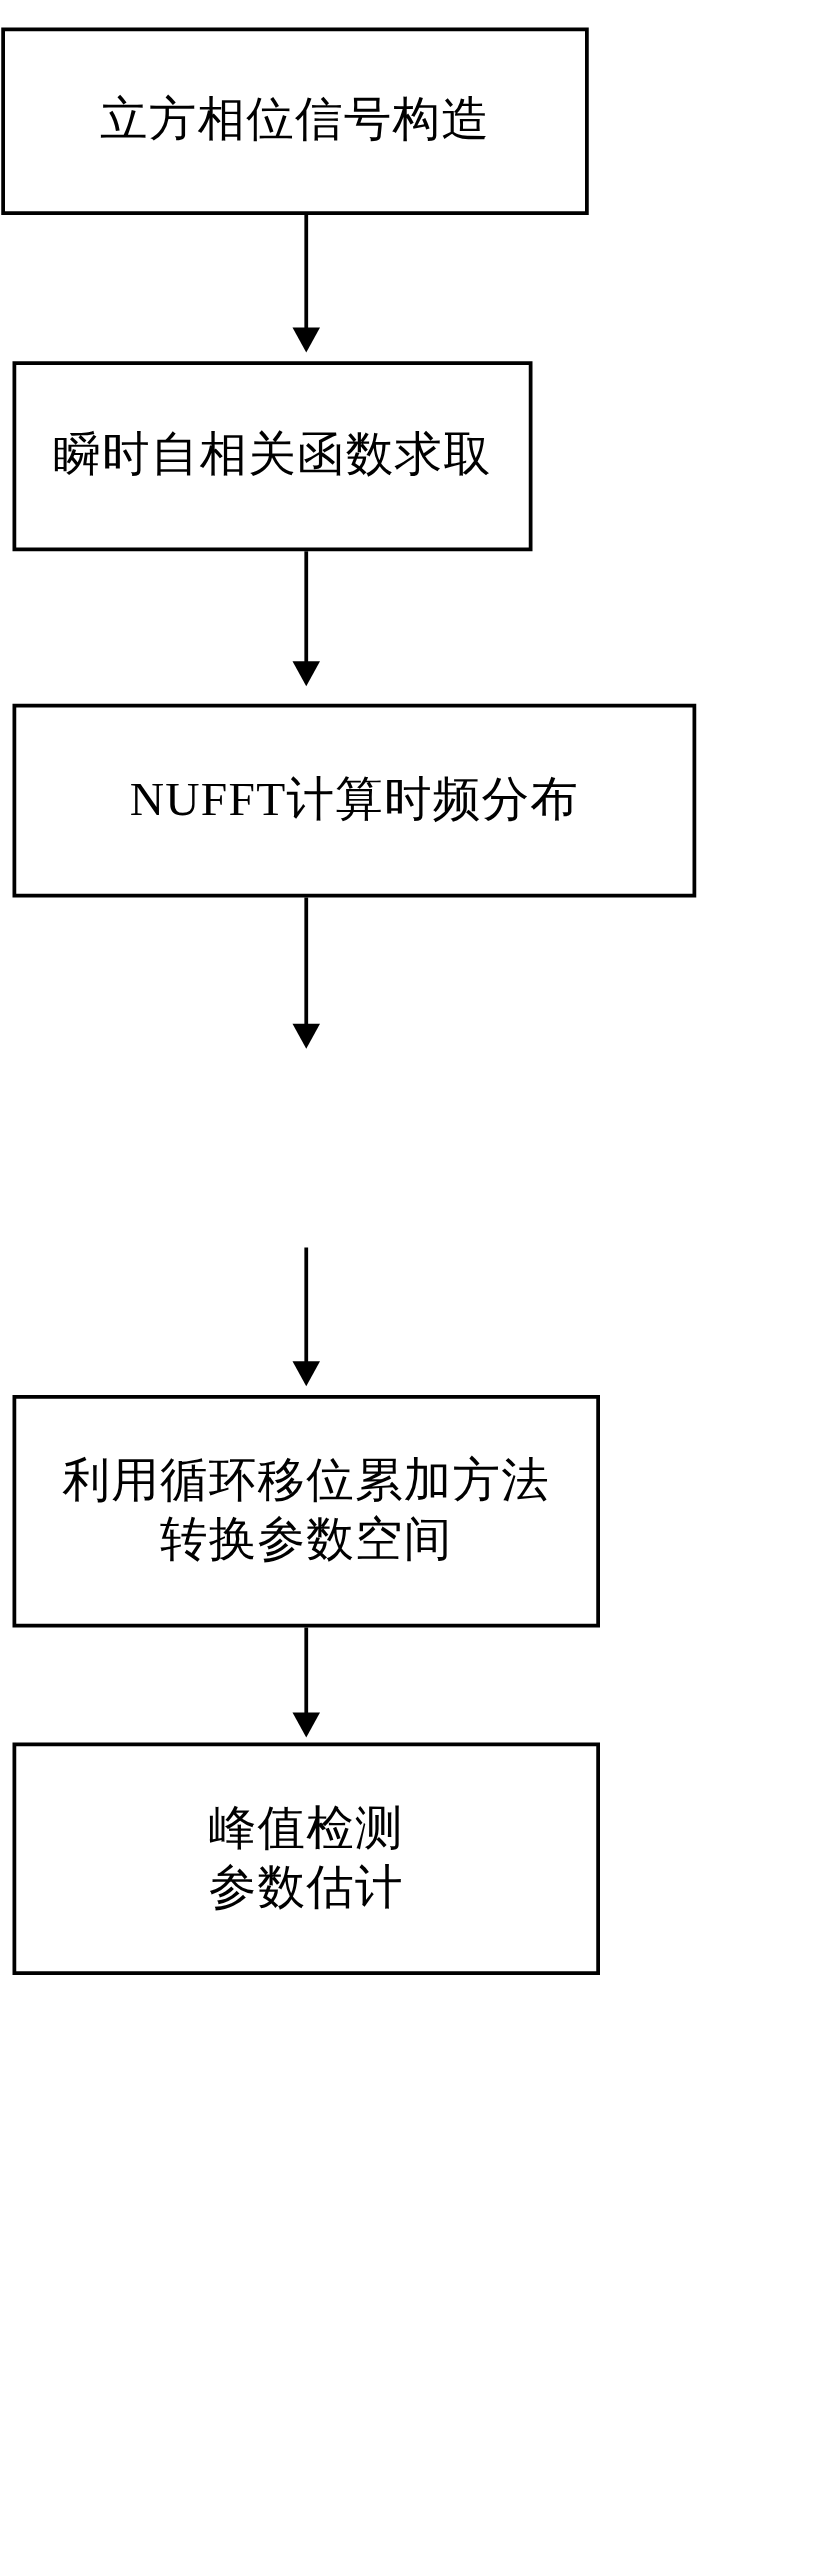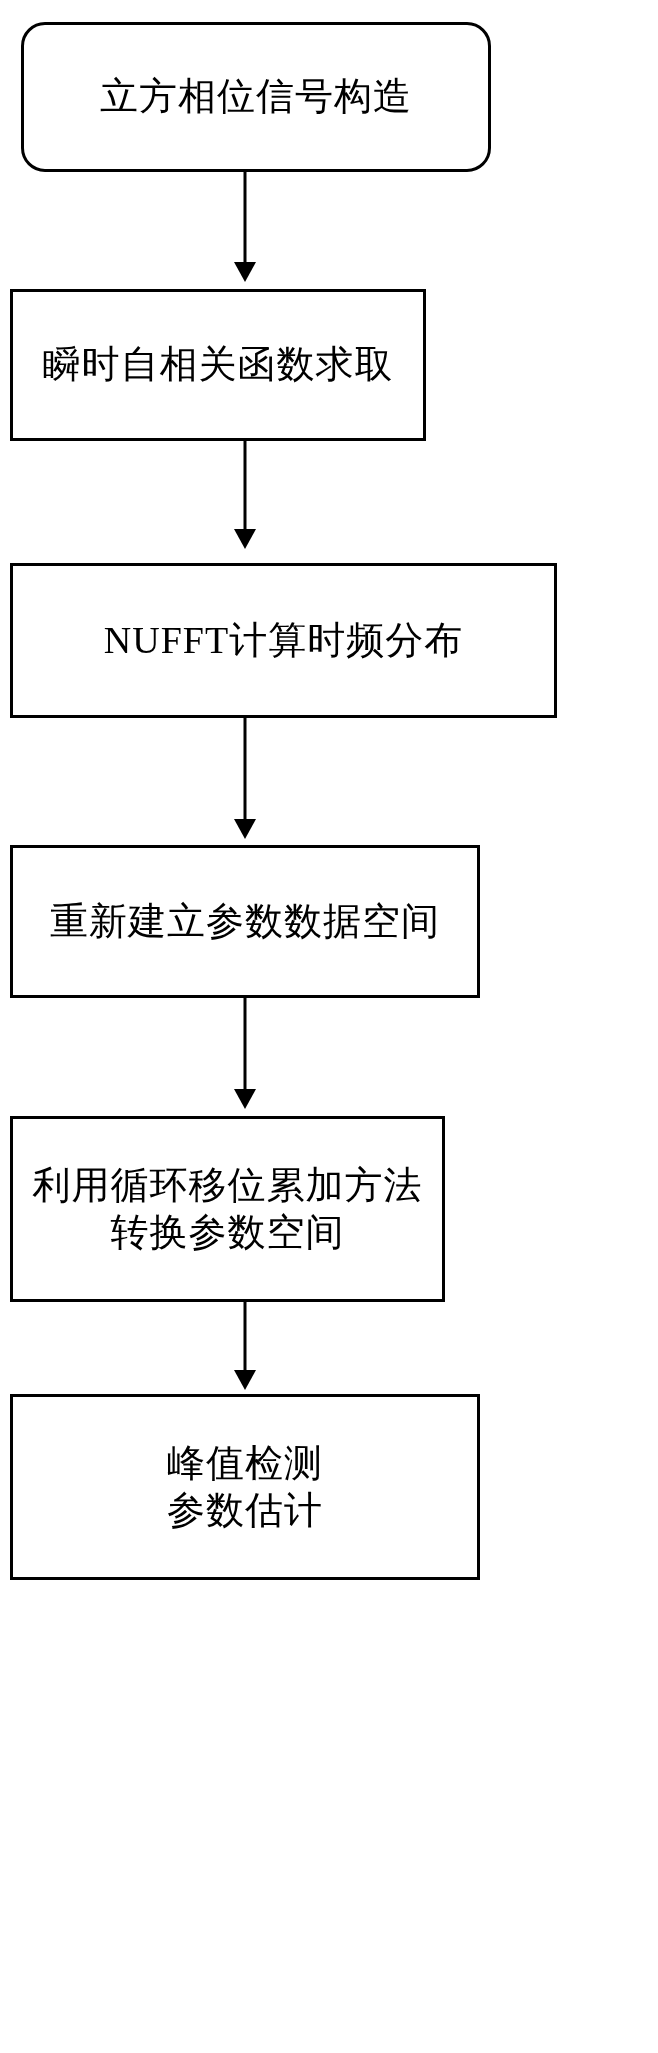--- a/index.html
+++ b/index.html
@@ -51,49 +51,46 @@
     border-left: 11px solid transparent;
     border-right: 11px solid transparent;
     border-top: 20px solid #000000;
   }
 </style>
 </head>
 <body>
 
 <div id="flowchart">
 
-  <div class="node" style="left:21px; top:22px; width:470px; height:150px;border-radius:24px;">
+  <div class="node" style="left:1px; top:22px; width:470px; height:150px;">
     <span class="node-label">立方相位信号构造</span>
   </div>
 
   <div class="connector" style="left:245px; top:172px; height:92px;"></div>
   <div class="arrowhead" style="left:245px; top:262px;"></div>
 
   <div class="node" style="left:10px; top:289px; width:416px; height:152px;">
     <span class="node-label">瞬时自相关函数求取</span>
   </div>
 
   <div class="connector" style="left:245px; top:441px; height:90px;"></div>
   <div class="arrowhead" style="left:245px; top:529px;"></div>
 
   <div class="node" style="left:10px; top:563px; width:547px; height:155px;">
     <span class="node-label">NUFFT计算时频分布</span>
   </div>
 
   <div class="connector" style="left:245px; top:718px; height:103px;"></div>
   <div class="arrowhead" style="left:245px; top:819px;"></div>
 
-  <div class="node" style="left:10px; top:845px; width:470px; height:153px;">
-    <span class="node-label">重新建立参数数据空间</span>
-  </div>
 
   <div class="connector" style="left:245px; top:998px; height:93px;"></div>
   <div class="arrowhead" style="left:245px; top:1089px;"></div>
 
-  <div class="node" style="left:10px; top:1116px; width:435px; height:186px;">
+  <div class="node" style="left:10px; top:1116px; width:470px; height:186px;">
     <span class="node-label">利用循环移位累加方法
 转换参数空间</span>
   </div>
 
   <div class="connector" style="left:245px; top:1302px; height:70px;"></div>
   <div class="arrowhead" style="left:245px; top:1370px;"></div>
 
   <div class="node" style="left:10px; top:1394px; width:470px; height:186px;">
     <span class="node-label">峰值检测
 参数估计</span>

